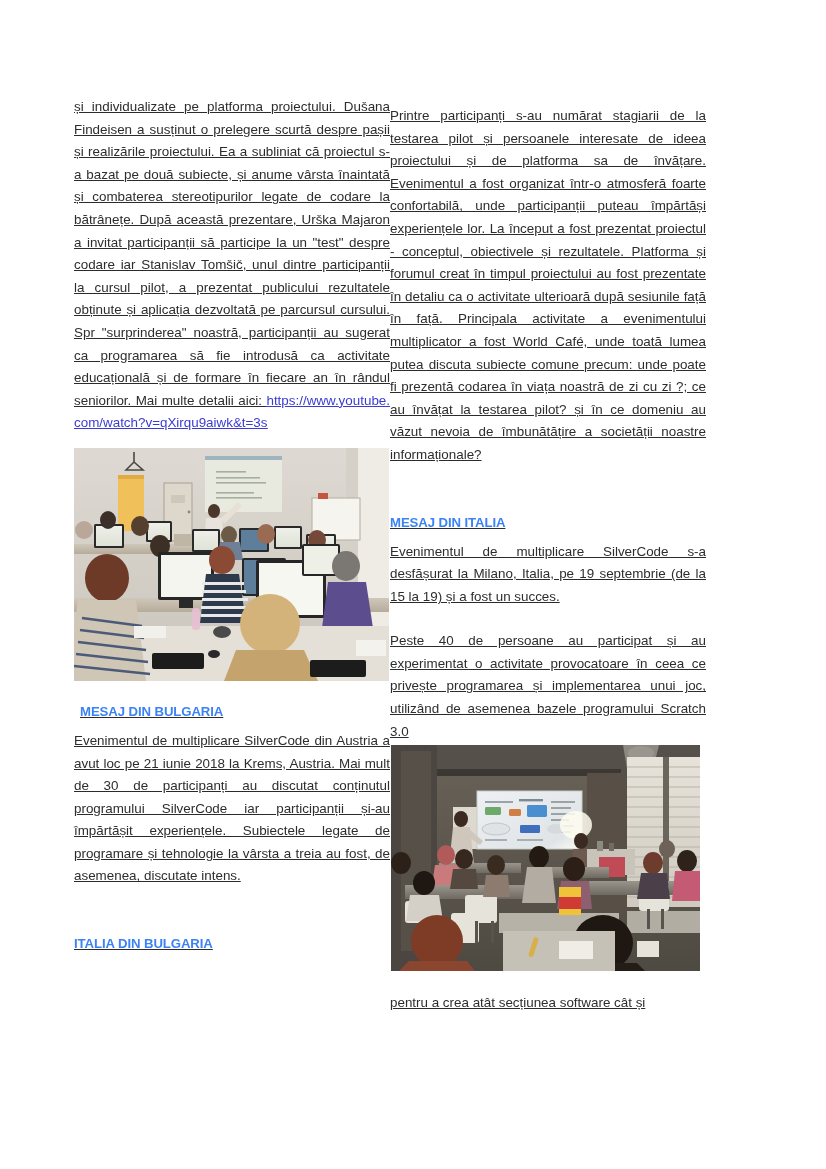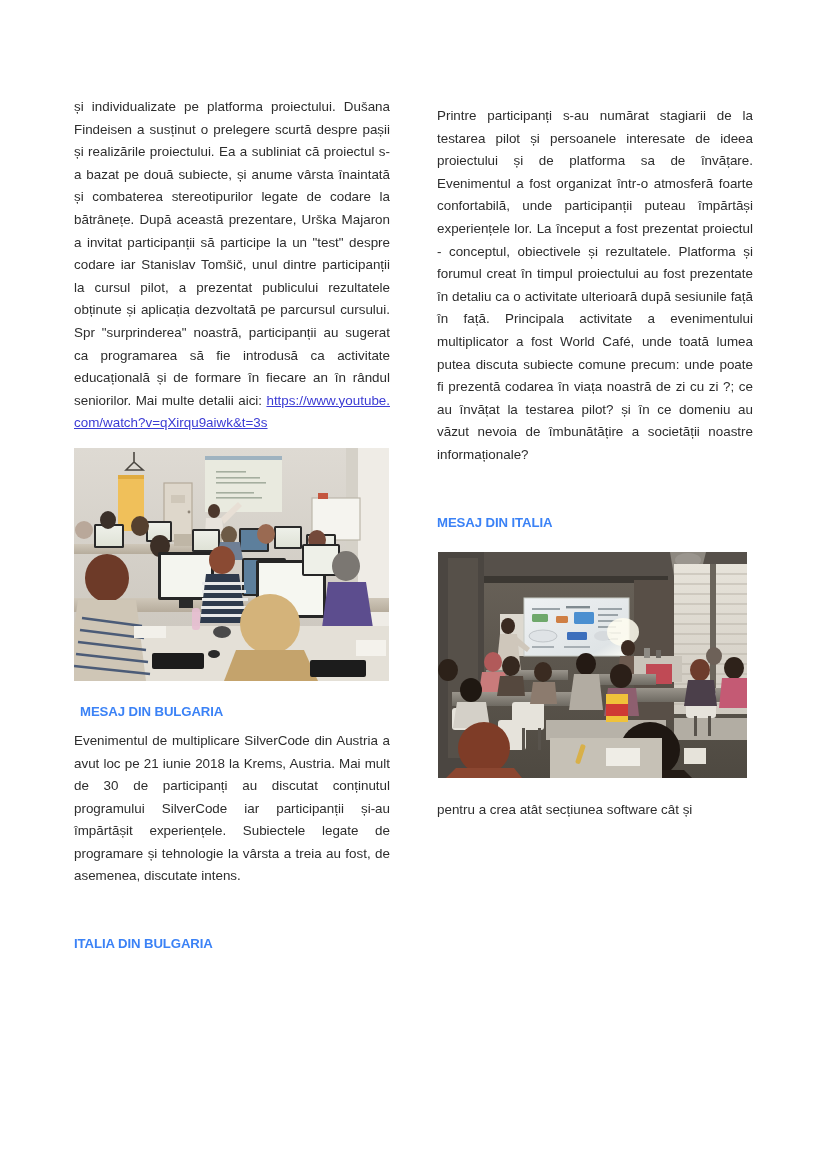--- a/index.html
+++ b/index.html
@@ -21,21 +21,21 @@
     inset: 0;
     background: #ffffff;
   }
   .columns {
     position: absolute;
     left: 74px;
     top: 96px;
     width: 679px;
     height: 1000px;
     display: flex;
-    gap: 47px;
+    text-decoration: underline;
   }
   .col {
     width: 316px;
     flex: 0 0 316px;
   }
   p.body {
     margin: 0 0 13px 0;
     font-size: 13.4px;
     line-height: 22.6px;
     text-align: justify;
@@ -242,23 +242,25 @@
       <div class="spacer-sm"></div>
 
       <p class="body">Printre participanți s-au numărat stagiarii de la testarea pilot și persoanele interesate de ideea proiectului și de platforma sa de învățare. Evenimentul a fost organizat într-o atmosferă foarte confortabilă, unde participanții puteau împărtăși experiențele lor. La început a fost prezentat proiectul - conceptul, obiectivele și rezultatele. Platforma și forumul creat în timpul proiectului au fost prezentate în detaliu ca o activitate ulterioară după sesiunile față în față. Principala activitate a evenimentului multiplicator a fost World Café, unde toată lumea putea discuta subiecte comune precum: unde poate fi prezentă codarea în viața noastră de zi cu zi ?; ce au învățat la testarea pilot? și în ce domeniu au văzut nevoia de îmbunătățire a societății noastre informaționale?</p>
 
       <div class="spacer-lg"></div>
 
       <h2 class="section-heading">MESAJ DIN ITALIA</h2>
 
       <div class="spacer-sm"></div>
 
+      <p class="body">Evenimentul de multiplicare SilverCode s-a desfășurat la Milano, Italia, pe 19 septembrie (de la 15 la 19) și a fost un succes.</p>
 
       <div class="spacer-sm"></div>
 
+      <p class="body nogap">Peste 40 de persoane au participat și au experimentat o activitate provocatoare în ceea ce privește programarea și implementarea unui joc, utilizând de asemenea bazele programului Scratch 3.0</p>
 
       <div class="photo photo-2">
         <svg viewBox="0 0 309 226" preserveAspectRatio="none" aria-hidden="true">
           <defs>
             <linearGradient id="roomG" x1="0" y1="0" x2="0" y2="1">
               <stop offset="0" stop-color="#6a635a"></stop>
               <stop offset="1" stop-color="#4e4941"></stop>
             </linearGradient>
             <linearGradient id="projG" x1="0" y1="0" x2="1" y2="1">
               <stop offset="0" stop-color="#eef1f3"></stop>

